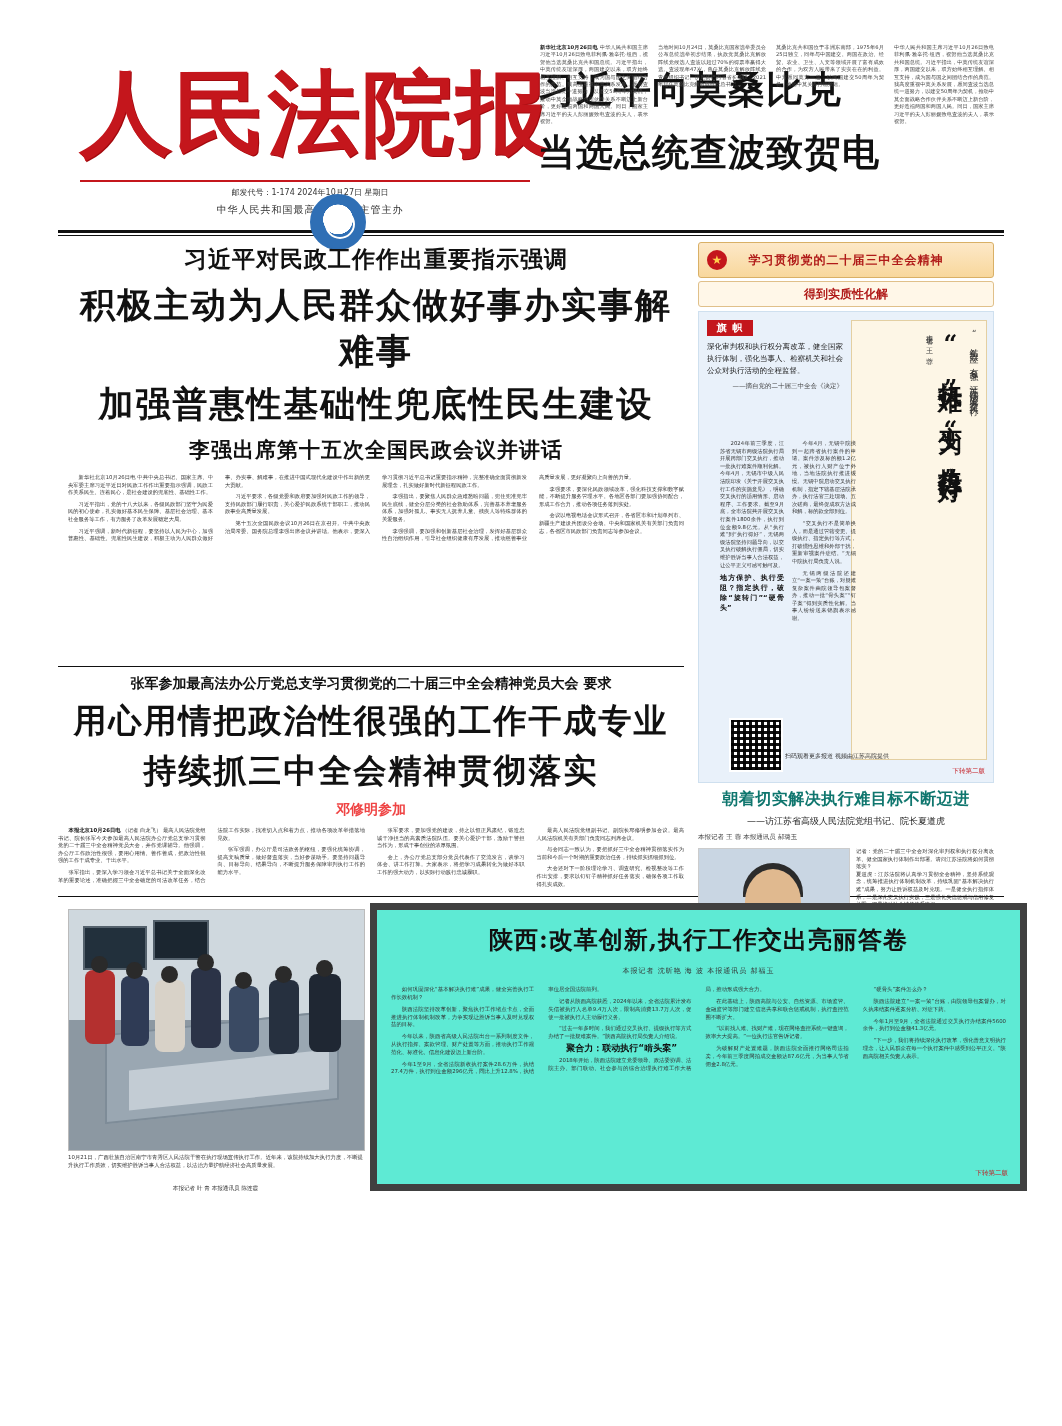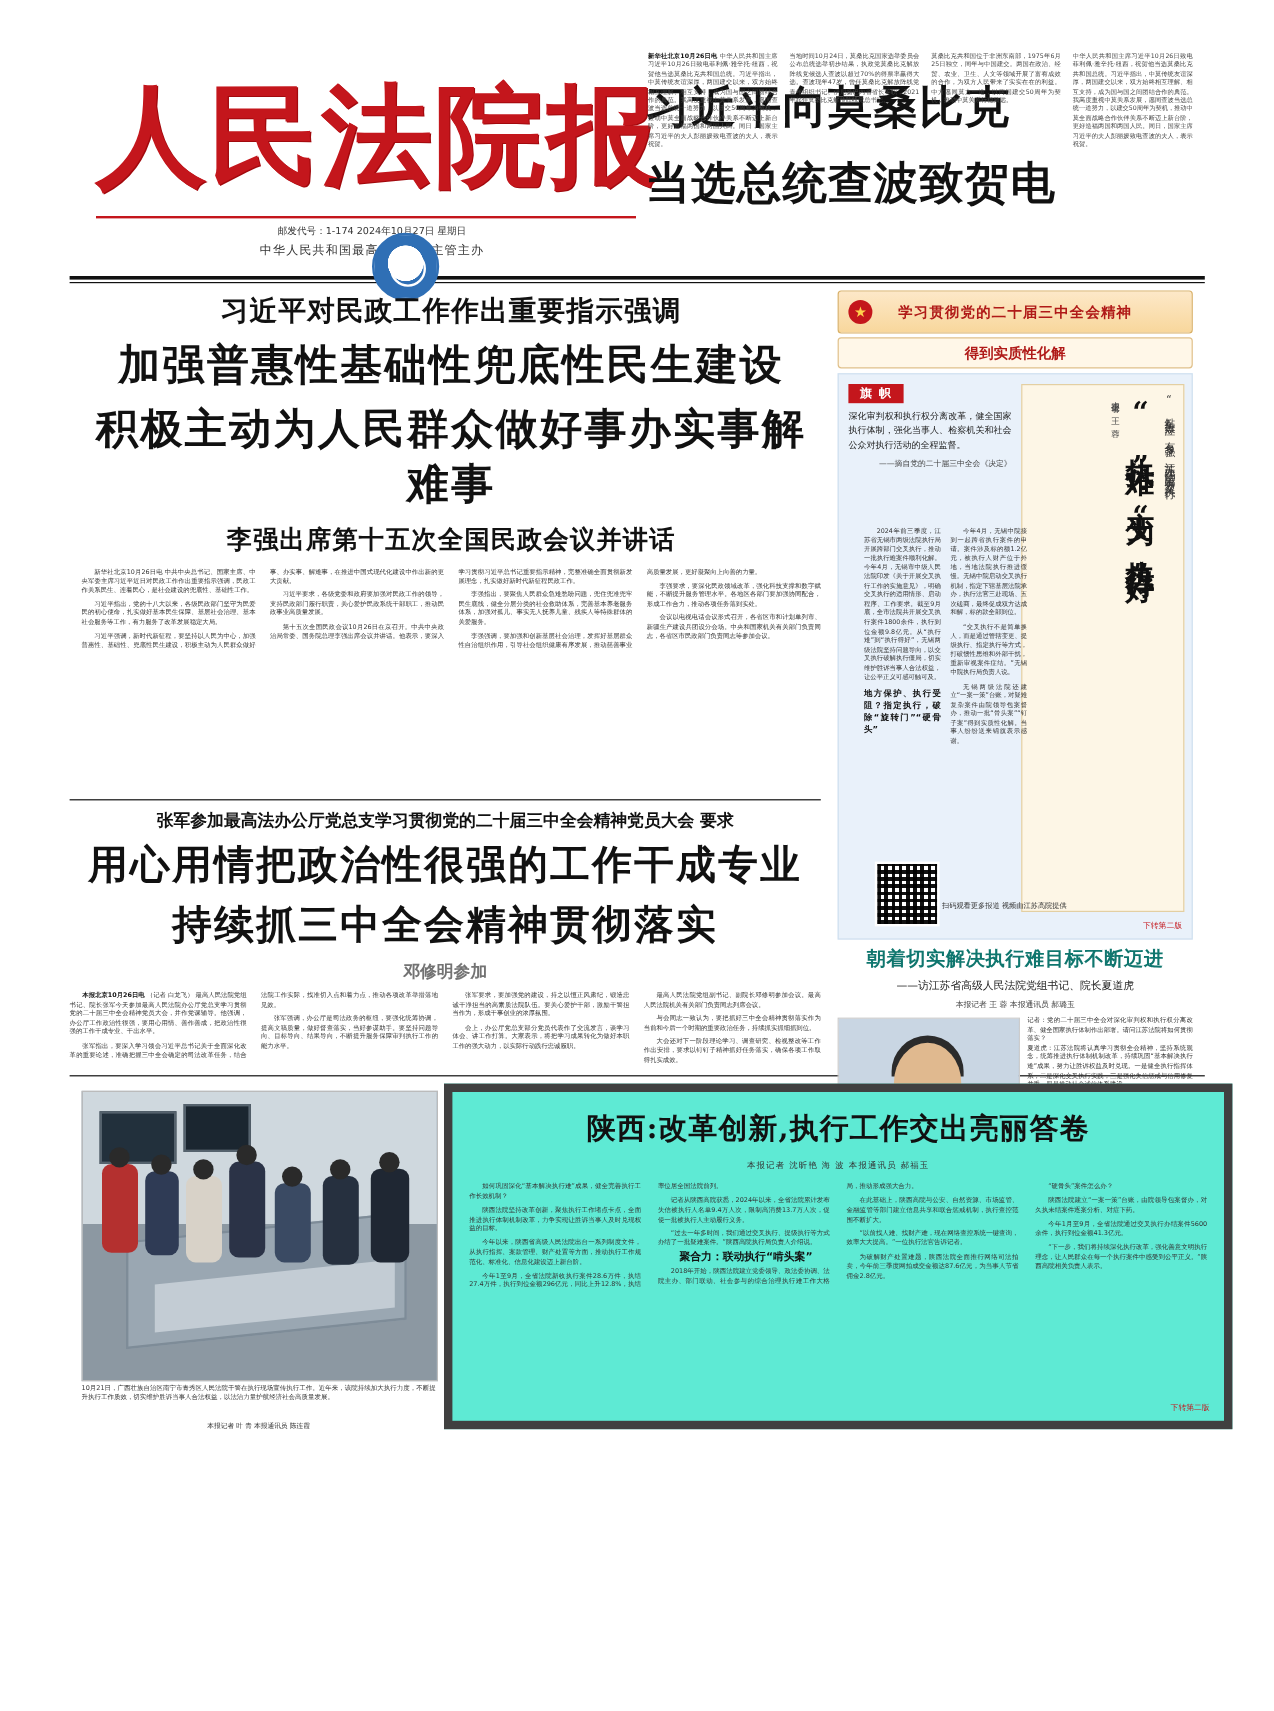--- a/index.html
+++ b/index.html
@@ -127,21 +127,21 @@
   .qr-cap{position:absolute;left:86px;bottom:22px;font-size:6px;color:#333;line-height:9px;}
   .jump{position:absolute;right:8px;bottom:6px;font-size:6.5px;color:#c4161c;}
 
   
   .rail-iv{margin-top:6px;}
   .iv-title{
     text-align:center;font-family:"DejaVu Serif","Liberation Serif",serif;
     font-size:16px;font-weight:bold;color:#0f766e;letter-spacing:0.5px;
   }
   .iv-sub{text-align:center;font-size:9px;color:#222;margin-top:5px;}
-  .iv-by{text-align:center;font-size:6.5px;color:#444;margin-top:5px;}
+  .iv-by{font-size:6.5px;color:#444;margin-top:5px;}
   .iv-flex{display:flex;margin-top:6px;}
   .iv-photo{
     width:150px;height:172px;background:linear-gradient(180deg,#b7c6d6,#8fa3b8);
     position:relative;overflow:hidden;border:1px solid #ccc;
   }
   .iv-photo .bg{position:absolute;inset:0;background:linear-gradient(180deg,#c9d6e3 0 55%,#7f93a8 55% 100%);}
   .iv-photo .head{position:absolute;left:46px;top:20px;width:56px;height:66px;border-radius:50% 50% 45% 45%;background:#e0b98f;}
   .iv-photo .hair{position:absolute;left:44px;top:14px;width:60px;height:34px;border-radius:30px 30px 0 0;background:#2b2b2b;}
   .iv-photo .body{position:absolute;left:18px;top:82px;width:114px;height:92px;background:#14213d;border-radius:22px 22px 0 0;}
   .iv-photo .shirt{position:absolute;left:58px;top:84px;width:32px;height:46px;background:#fff;clip-path:polygon(50% 0,100% 18%,70% 100%,30% 100%,0 18%);}
@@ -150,21 +150,21 @@
   .iv-text{flex:1;padding-left:6px;font-size:5.3px;line-height:7.6px;color:#333;text-align:justify;}
   .iv-cap{font-size:5.6px;line-height:8px;color:#333;margin-top:5px;text-align:justify;}
 
   
   .secB{position:relative;margin-top:4px;}
   .b-kicker{text-align:center;font-size:14px;font-weight:bold;color:#111;font-family:"DejaVu Serif","Liberation Serif",serif;}
   .b-head{
     text-align:center;font-family:"DejaVu Serif","Liberation Serif",serif;
     font-size:33px;font-weight:bold;color:#111;line-height:44px;letter-spacing:2px;margin-top:6px;
   }
-  .b-sub{text-align:center;font-size:14px;font-weight:bold;color:#737373;margin-top:8px;font-family:"DejaVu Serif","Liberation Serif",serif;}
+  .b-sub{text-align:center;font-size:14px;font-weight:bold;color:#ef4444;margin-top:8px;font-family:"DejaVu Serif","Liberation Serif",serif;}
   .b-cols{
     margin-top:8px;font-size:5.3px;line-height:7.6px;color:#333;text-align:justify;
     column-count:4;column-gap:12px;
   }
   .b-cols p{margin:0 0 4px 0;text-indent:2em;}
   .b-dateline{font-weight:bold;color:#111;}
 
   
   .bottom{position:relative;margin-top:6px;height:290px;}
   .photo{
@@ -231,22 +231,22 @@
     </div>
 
     <div class="hr-thick"></div>
     <div style="height:2px;"></div>
     <div class="hr-thin"></div>
 
     <div class="secA">
 
       <div class="leadbox">
         <div class="kicker">习近平对民政工作作出重要指示强调</div>
+        <div class="headline">积极主动为人民群众做好事办实事解难事</div>
         <div class="headline">加强普惠性基础性兜底性民生建设</div>
-        <div class="headline">积极主动为人民群众做好事办实事解难事</div>
         <div class="subhead">李强出席第十五次全国民政会议并讲话</div>
         <div class="bodycols">
           <p>新华社北京10月26日电 中共中央总书记、国家主席、中央军委主席习近平近日对民政工作作出重要指示强调，民政工作关系民生、连着民心，是社会建设的兜底性、基础性工作。</p>
           <p>习近平指出，党的十八大以来，各级民政部门坚守为民爱民的初心使命，扎实做好基本民生保障、基层社会治理、基本社会服务等工作，有力服务了改革发展稳定大局。</p>
           <p>习近平强调，新时代新征程，要坚持以人民为中心，加强普惠性、基础性、兜底性民生建设，积极主动为人民群众做好事、办实事、解难事，在推进中国式现代化建设中作出新的更大贡献。</p>
           <p>习近平要求，各级党委和政府要加强对民政工作的领导，支持民政部门履行职责，关心爱护民政系统干部职工，推动民政事业高质量发展。</p>
           <p>第十五次全国民政会议10月26日在京召开。中共中央政治局常委、国务院总理李强出席会议并讲话。他表示，要深入学习贯彻习近平总书记重要指示精神，完整准确全面贯彻新发展理念，扎实做好新时代新征程民政工作。</p>
           <p>李强指出，要聚焦人民群众急难愁盼问题，兜住兜准兜牢民生底线，健全分层分类的社会救助体系，完善基本养老服务体系，加强对孤儿、事实无人抚养儿童、残疾人等特殊群体的关爱服务。</p>
           <p>李强强调，要加强和创新基层社会治理，发挥好基层群众性自治组织作用，引导社会组织健康有序发展，推动慈善事业高质量发展，更好凝聚向上向善的力量。</p>
           <p>李强要求，要深化民政领域改革，强化科技支撑和数字赋能，不断提升服务管理水平。各地区各部门要加强协同配合，形成工作合力，推动各项任务落到实处。</p>

